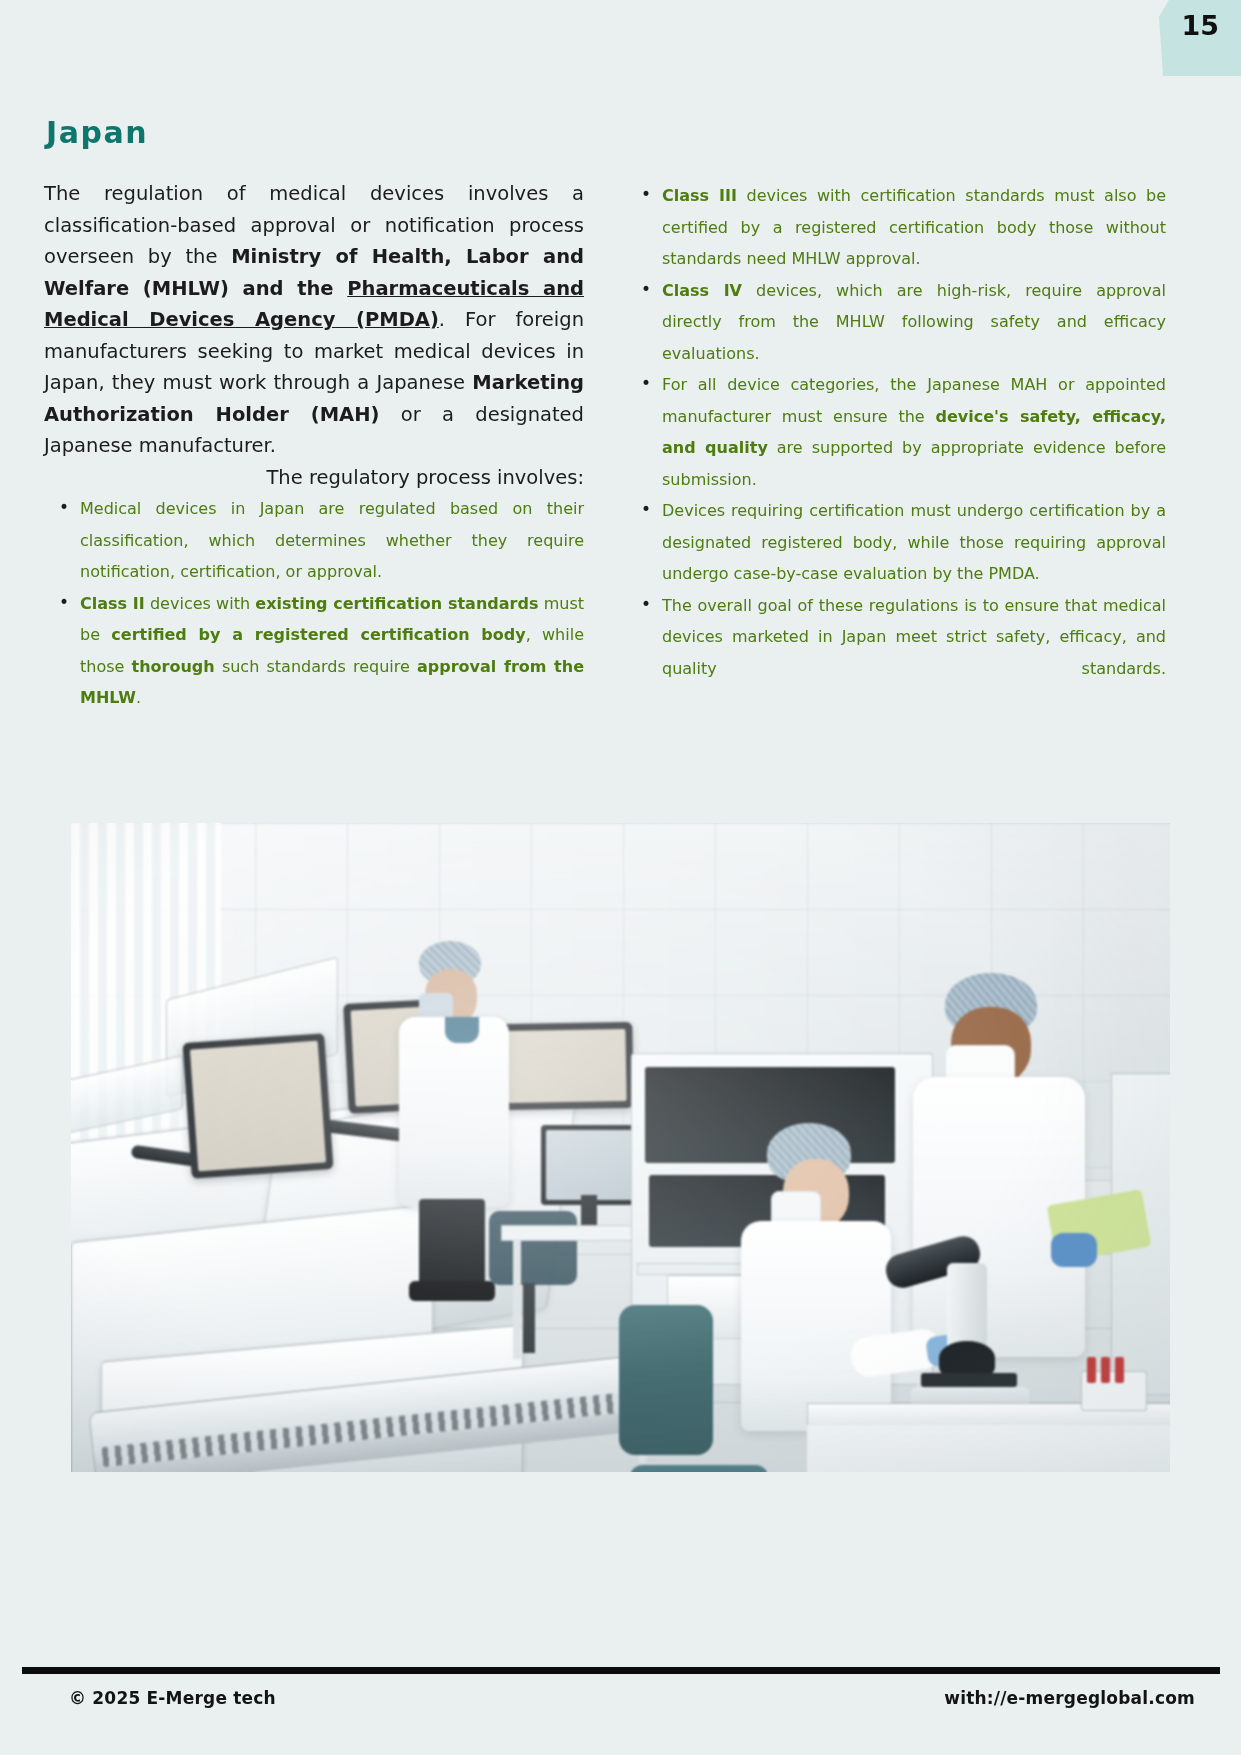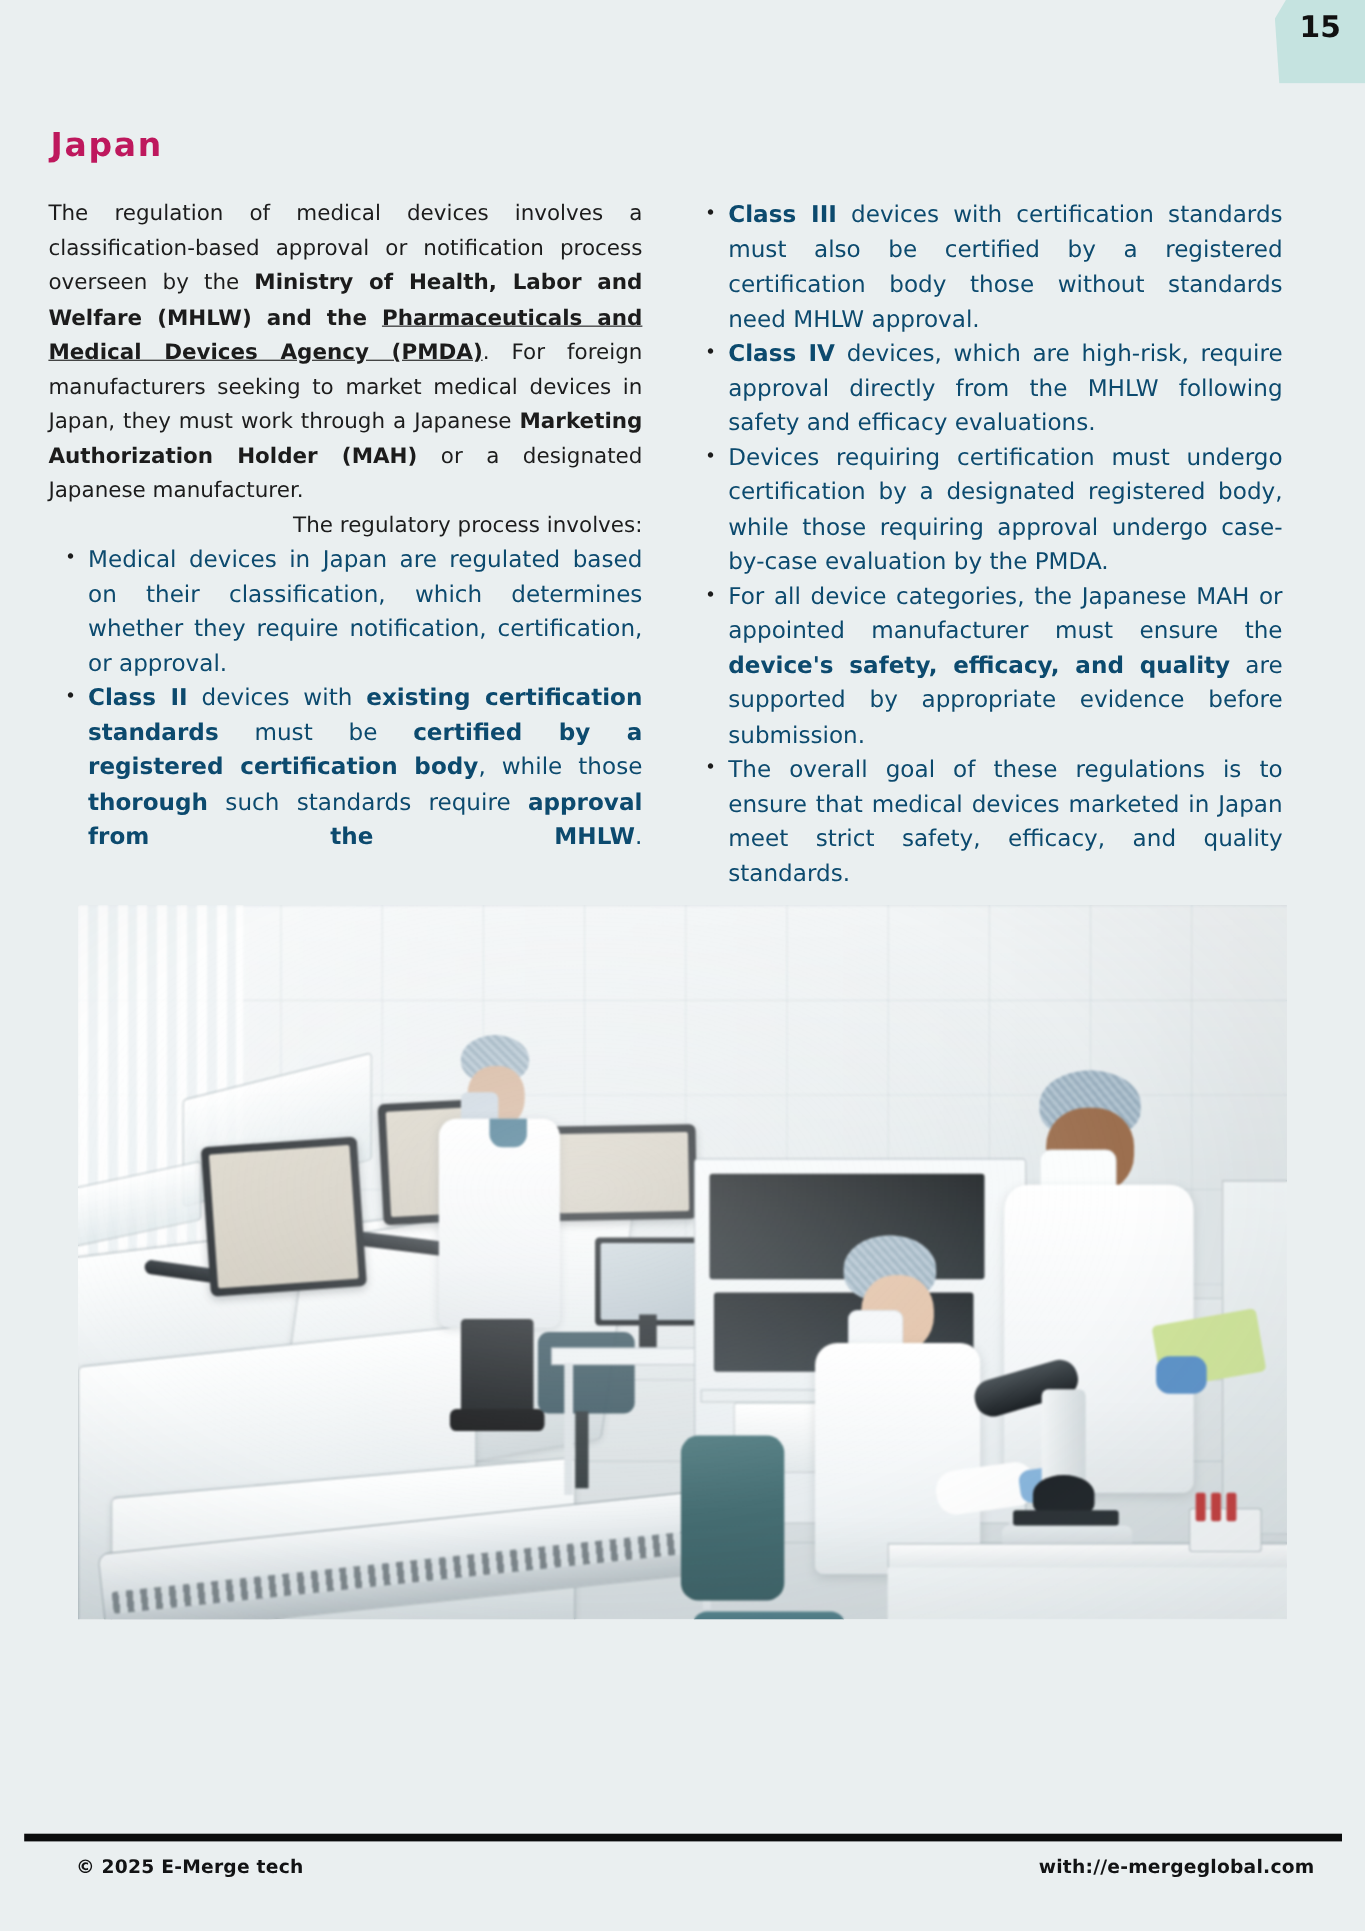--- a/index.html
+++ b/index.html
@@ -46,21 +46,21 @@
     width: 1241px;
     height: 1755px;
   }
 
   .section-title {
     position: absolute;
     left: 46px;
     top: 118px;
     font-size: 30px;
     font-weight: bold;
-    color: #be185d;
+    color: #0f766e;
     letter-spacing: 1.5px;
     line-height: 1;
     text-align: right;
   }
 
   
   .columns {
     position: absolute;
     left: 44px;
     top: 178px;
@@ -92,25 +92,25 @@
     text-align: right;
   }
 
   ul.bullets {
     margin: 0;
     padding: 0 0 0 36px;
     list-style: none;
   }
   ul.bullets li {
     position: relative;
-    font-size: 21px;
+    font-size: 16px;
     line-height: 31.5px;
     text-align: justify;
     text-justify: inter-word;
-    color: #0c4a6e;
+    color: #4d7c0f;
     margin: 0;
     padding: 0;
   }
   ul.bullets li::before {
     content: "•";
     position: absolute;
     left: -21px;
     top: -1px;
     font-size: 17px;
     color: #1c1c1c;
@@ -390,22 +390,22 @@
       <ul class="bullets">
           <li><span>Medical devices in Japan are regulated based on their classification, which determines whether they require notification, certification, or approval.</span></li>
           <li><b>Class II</b><span> devices with </span><b>existing certification standards</b><span> must be </span><b>certified by a registered certification body</b><span>, while those </span><b>thorough</b><span> such standards require </span><b>approval from the MHLW</b><span>.</span></li>
         </ul>
     </div>
 
     <div class="col right">
       <ul class="bullets">
           <li><b>Class III</b><span> devices with certification standards must also be certified by a registered certification body those without standards need MHLW approval.</span></li>
           <li><b>Class IV</b><span> devices, which are high-risk, require approval directly from the MHLW following safety and efficacy evaluations.</span></li>
+          <li><span>For all device categories, the Japanese MAH or appointed manufacturer must ensure the </span><b>device's safety, efficacy, and quality</b><span> are supported by appropriate evidence before submission.</span></li>
           <li><span>Devices requiring certification must undergo certification by a designated registered body, while those requiring approval undergo case-by-case evaluation by the PMDA.</span></li>
-          <li><span>For all device categories, the Japanese MAH or appointed manufacturer must ensure the </span><b>device's safety, efficacy, and quality</b><span> are supported by appropriate evidence before submission.</span></li>
           <li><span>The overall goal of these regulations is to ensure that medical devices marketed in Japan meet strict safety, efficacy, and quality standards.</span></li>
         </ul>
     </div>
 
   </div>
 
   <div class="photo-frame">
     <div class="photo"></div>
     <div class="tiles"></div>
     <div class="floor"></div>

